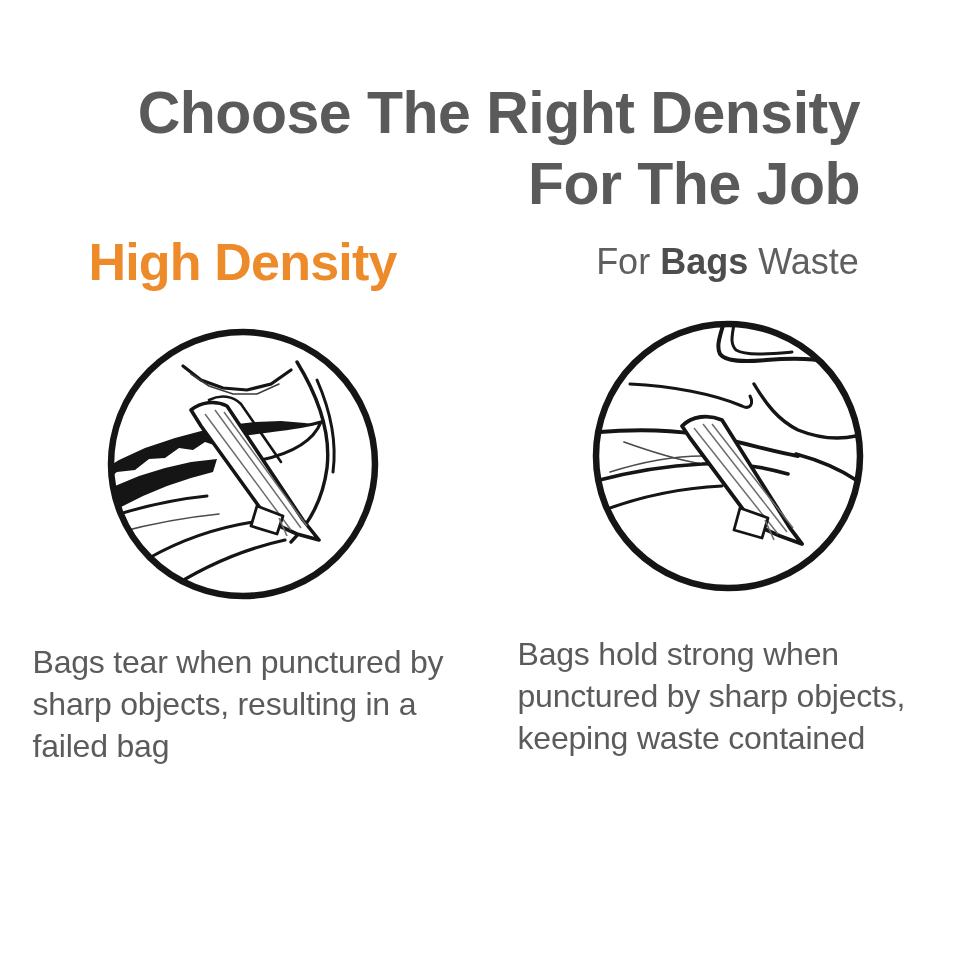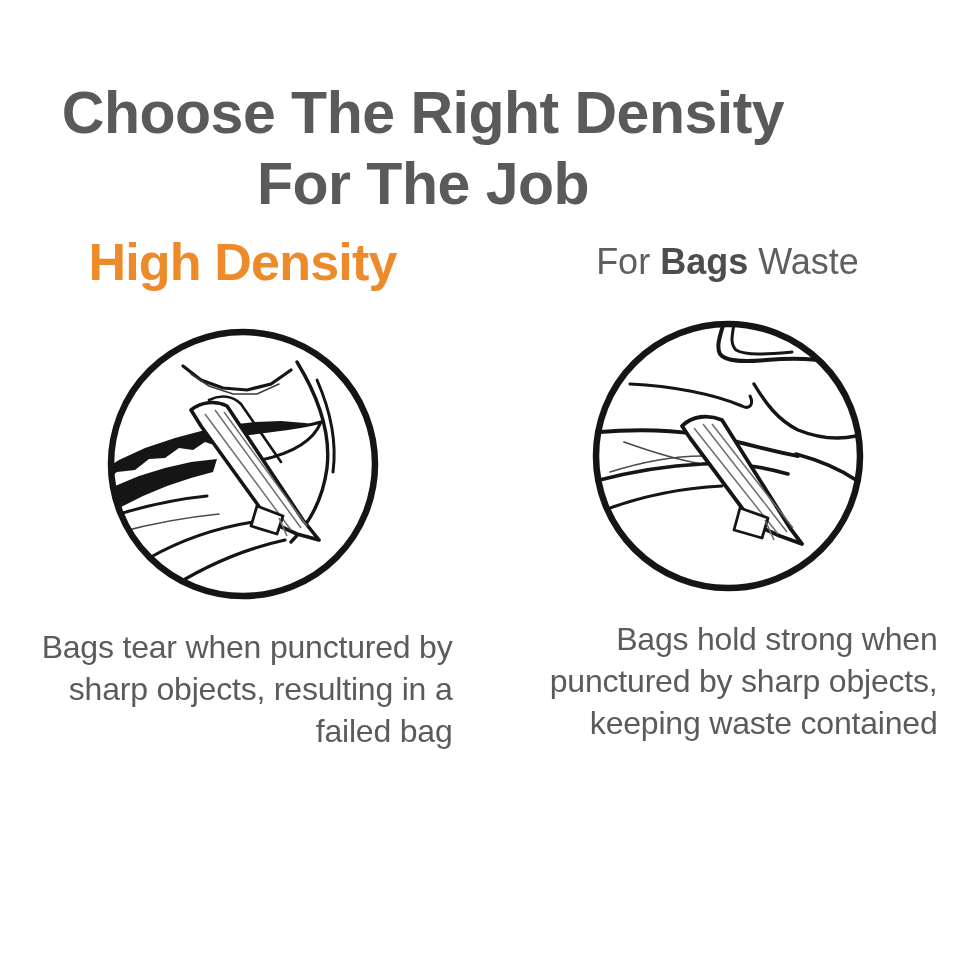--- a/index.html
+++ b/index.html
@@ -20,23 +20,23 @@
     width: 970px;
     height: 971px;
     background: #ffffff;
     box-sizing: border-box;
   }
 
   
   .title-block {
     position: absolute;
     top: 78px;
-    left: 0;
+    left: 14px;
     width: 846px;
-    text-align: center;
+    text-align: right;
   }
   .title-line {
     display: block;
     font-family: "Liberation Sans", sans-serif;
     font-weight: 700;
     font-size: 59px;
     line-height: 71px;
     letter-spacing: -0.5px;
     color: #5a5a5a;
     white-space: nowrap;
@@ -88,23 +88,23 @@
   
   .illustration {
     margin-top: 34px;
     width: 276px;
     height: 276px;
     display: block;
   }
 
   
   .caption {
-    margin-top: 24px;
+    margin-top: 39px;
     width: 420px;
-    text-align: right;
+    text-align: left;
     font-family: "Liberation Sans", sans-serif;
     font-weight: 400;
     font-size: 32px;
     line-height: 42px;
     color: #5b5b5b;
     letter-spacing: -0.2px;
   }
 </style>
 </head>
 <body>

